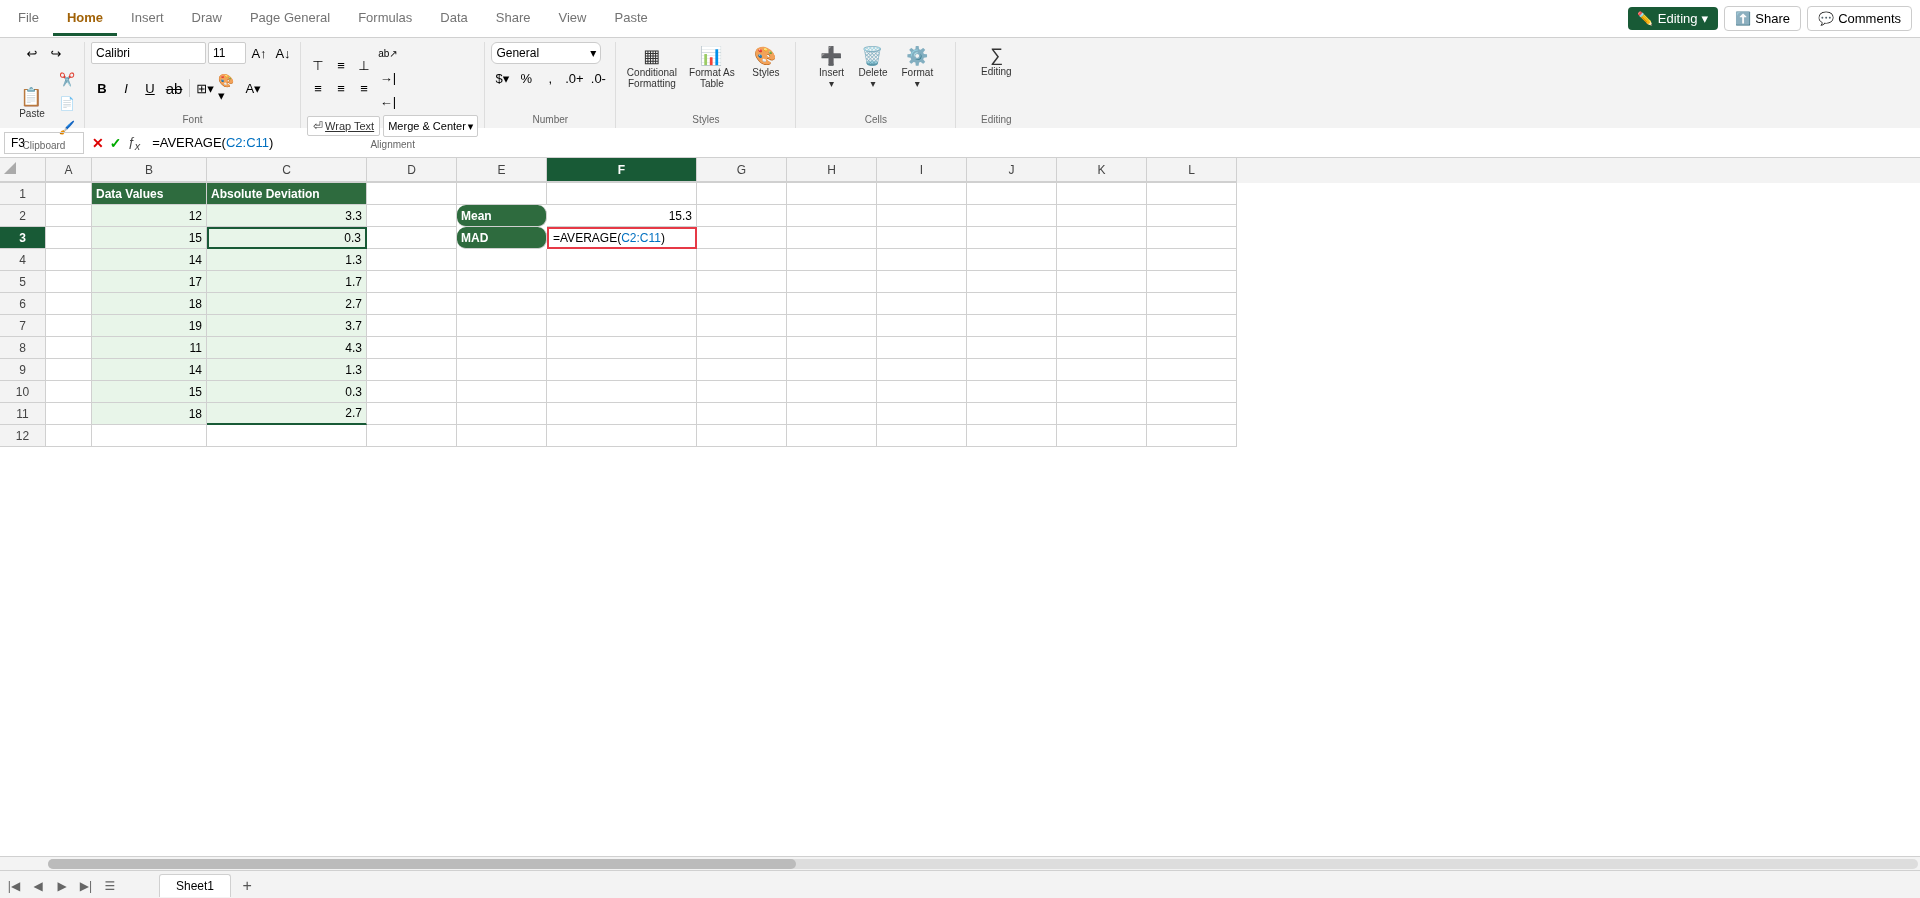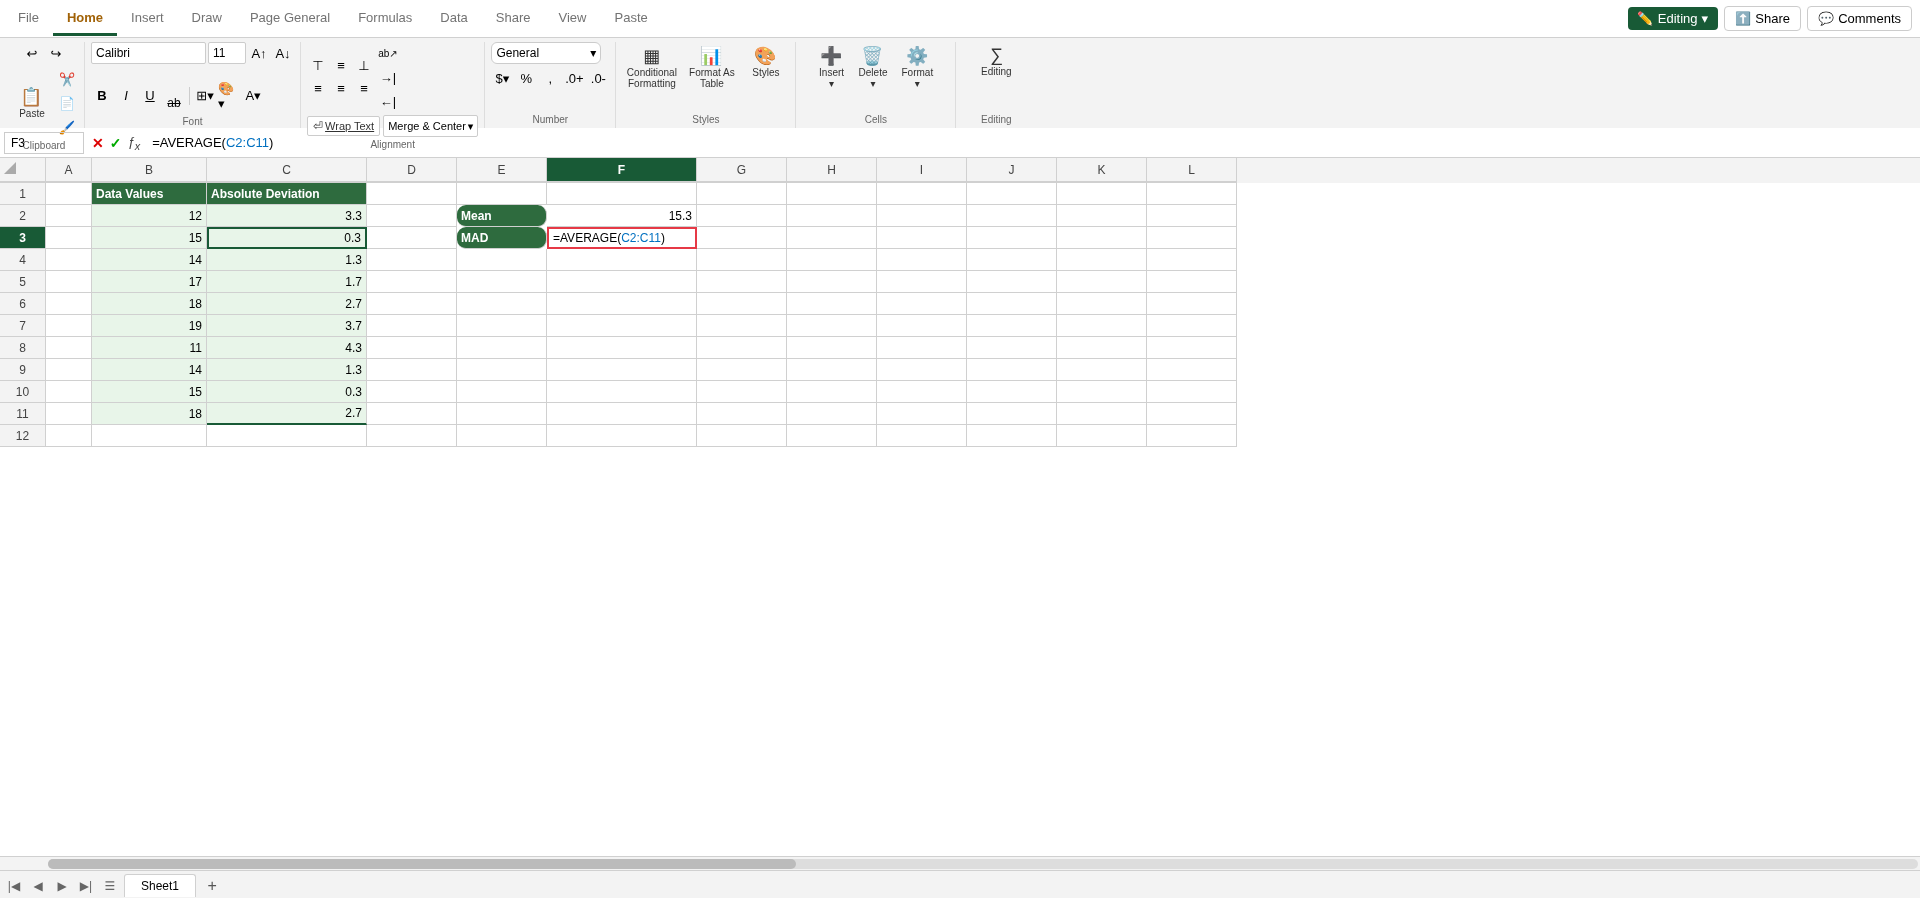--- a/index.html
+++ b/index.html
@@ -288,20 +288,21 @@
     }
 
     .sheet-tab {
       padding: 4px 16px;
       background: white;
       border: 1px solid #d0d0d0;
       border-bottom: none;
       border-radius: 3px 3px 0 0;
       cursor: pointer;
       font-size: 12px;
+      margin-left: 35px;
     }
 
     .scroll-area {
       display: flex;
       align-items: center;
       gap: 4px;
     }
 
     .scroll-btn {
       width: 20px;
@@ -435,21 +436,21 @@
       <div class="font-row">
         <input type="text" class="font-select" style="width: 115px;" value="Calibri">
         <input type="text" class="size-select" style="width: 38px;" value="11">
         <div class="mini-btn">A↑</div>
         <div class="mini-btn">A↓</div>
       </div>
       <div class="font-row">
         <div class="mini-btn" style="font-weight:bold;">B</div>
         <div class="mini-btn" style="font-style:italic;">I</div>
         <div class="mini-btn" style="text-decoration:underline;">U</div>
-        <div class="mini-btn" style="text-decoration:line-through; font-size:12px;margin-top:15px;">ab</div>
+        <div class="mini-btn" style="text-decoration:line-through; font-size:15px;">ab</div>
         <div style="width:1px; background:#ccc; height:18px; margin:0 2px;"></div>
         <div class="mini-btn">⊞▾</div>
         <div class="mini-btn">🎨▾</div>
         <div class="mini-btn">A▾</div>
       </div>
     </div>
     <div class="ribbon-group-label">Font</div>
   </div>
 
   <div class="ribbon-group" style="min-width:140px;">

